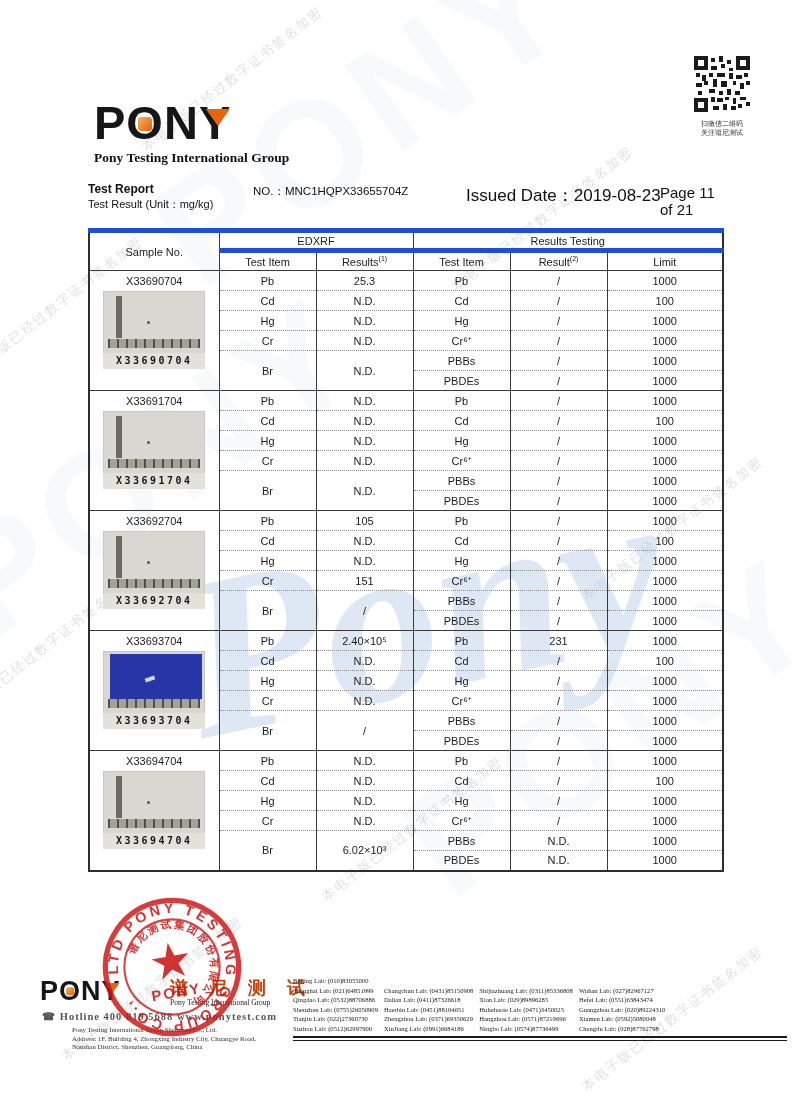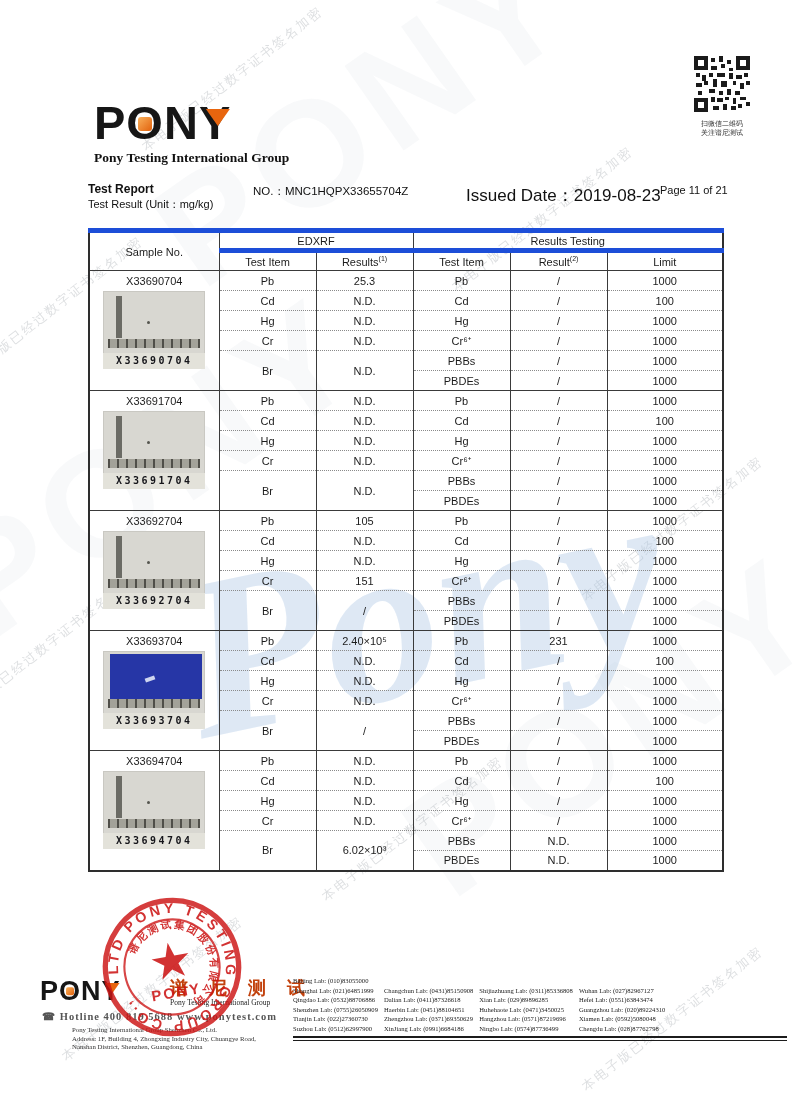--- a/index.html
+++ b/index.html
@@ -28,21 +28,21 @@
         border-radius:3px; }
   .logo-word .y-tri { position:absolute; left:7px; top:9px; width:24px; height:17px;
         background:#e8650e; clip-path:polygon(0 0,100% 0,50% 100%); }
   .logo-sub { font-family:"Liberation Serif", serif; font-weight:bold; font-size:13.5px; color:#111; margin-top:4px; }
 
   
   .rpt-header { position:absolute; top:182px; left:88px; width:640px; height:20px; z-index:2; color:#111; }
   .rpt-title { position:absolute; left:0; top:0; font-size:12px; font-weight:bold; }
   .rpt-no    { position:absolute; left:165px; top:2px; font-size:11.5px; }
   .rpt-date  { position:absolute; left:378px; top:2px; font-size:17px; }
-  .rpt-page  { position:absolute; left:572px; top:2px; font-size:11px; }
+  .rpt-page  { position:absolute; left:572px; top:2px; font-size:15px; }
 
   .unit-label { position:absolute; top:197px; left:88px; font-size:11px; color:#111; z-index:2; }
 
   
   table.result { position:absolute; top:228px; left:88px; width:634px; border-collapse:collapse;
         z-index:2; font-size:11px; color:#1c1c1c; table-layout:fixed; background:transparent; }
   table.result th, table.result td { border-left:1px solid #3a3a3a; border-right:1px solid #3a3a3a;
         text-align:center; vertical-align:middle; padding:0; height:20px; font-weight:normal; }
   table.result { border:2px solid #2e2e2e; }
   table.result thead th { border-bottom:1px solid #3a3a3a; border-top:5px solid #1d4ed8; }

